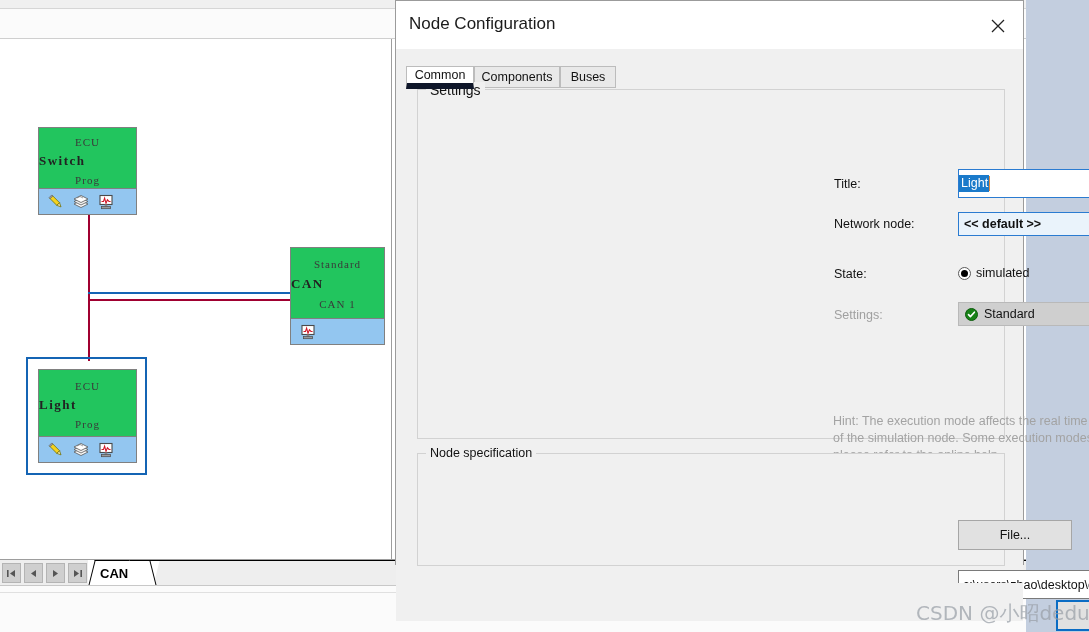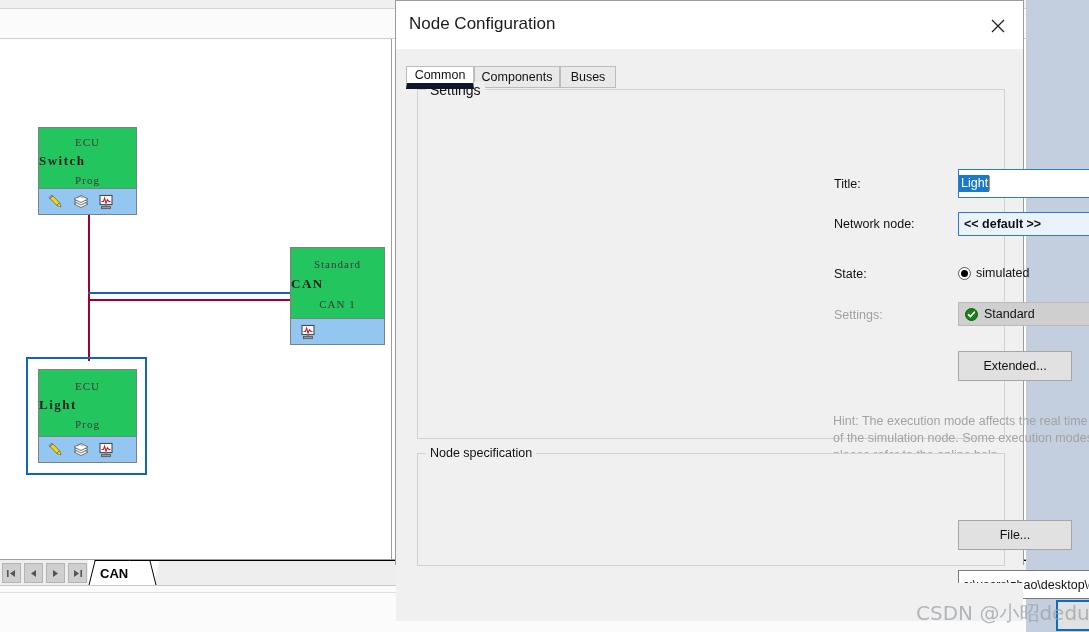--- a/index.html
+++ b/index.html
@@ -344,23 +344,20 @@
     <div id="sel-exec">
       <span class="okcircle">
         <svg width="9" height="9" viewBox="0 0 9 9">
             <path d="M1.5 4.6 L3.4 6.6 L7.4 2.2" stroke="#ffffff" stroke-width="1.6" fill="none" stroke-linecap="round" stroke-linejoin="round"></path>
           </svg>
       </span>
       <span>Standard</span>
 
     </div>
 
-    <div class="btn" id="btn-extended">
-      <span>Extended...</span>
-    </div>
 
     <div id="hint">Hint: The execution mode affects the real time behavior as well as the supported function range of the simulation node. Some execution modes require special hardware features. For details, please refer to the online help.</div>
 
     <div id="gb-nodespec"></div>
     <div id="gb-nodespec-legend">Node specification</div>
 
     <div class="btn" id="btn-file">
       <span>File...</span>
     </div>
 

